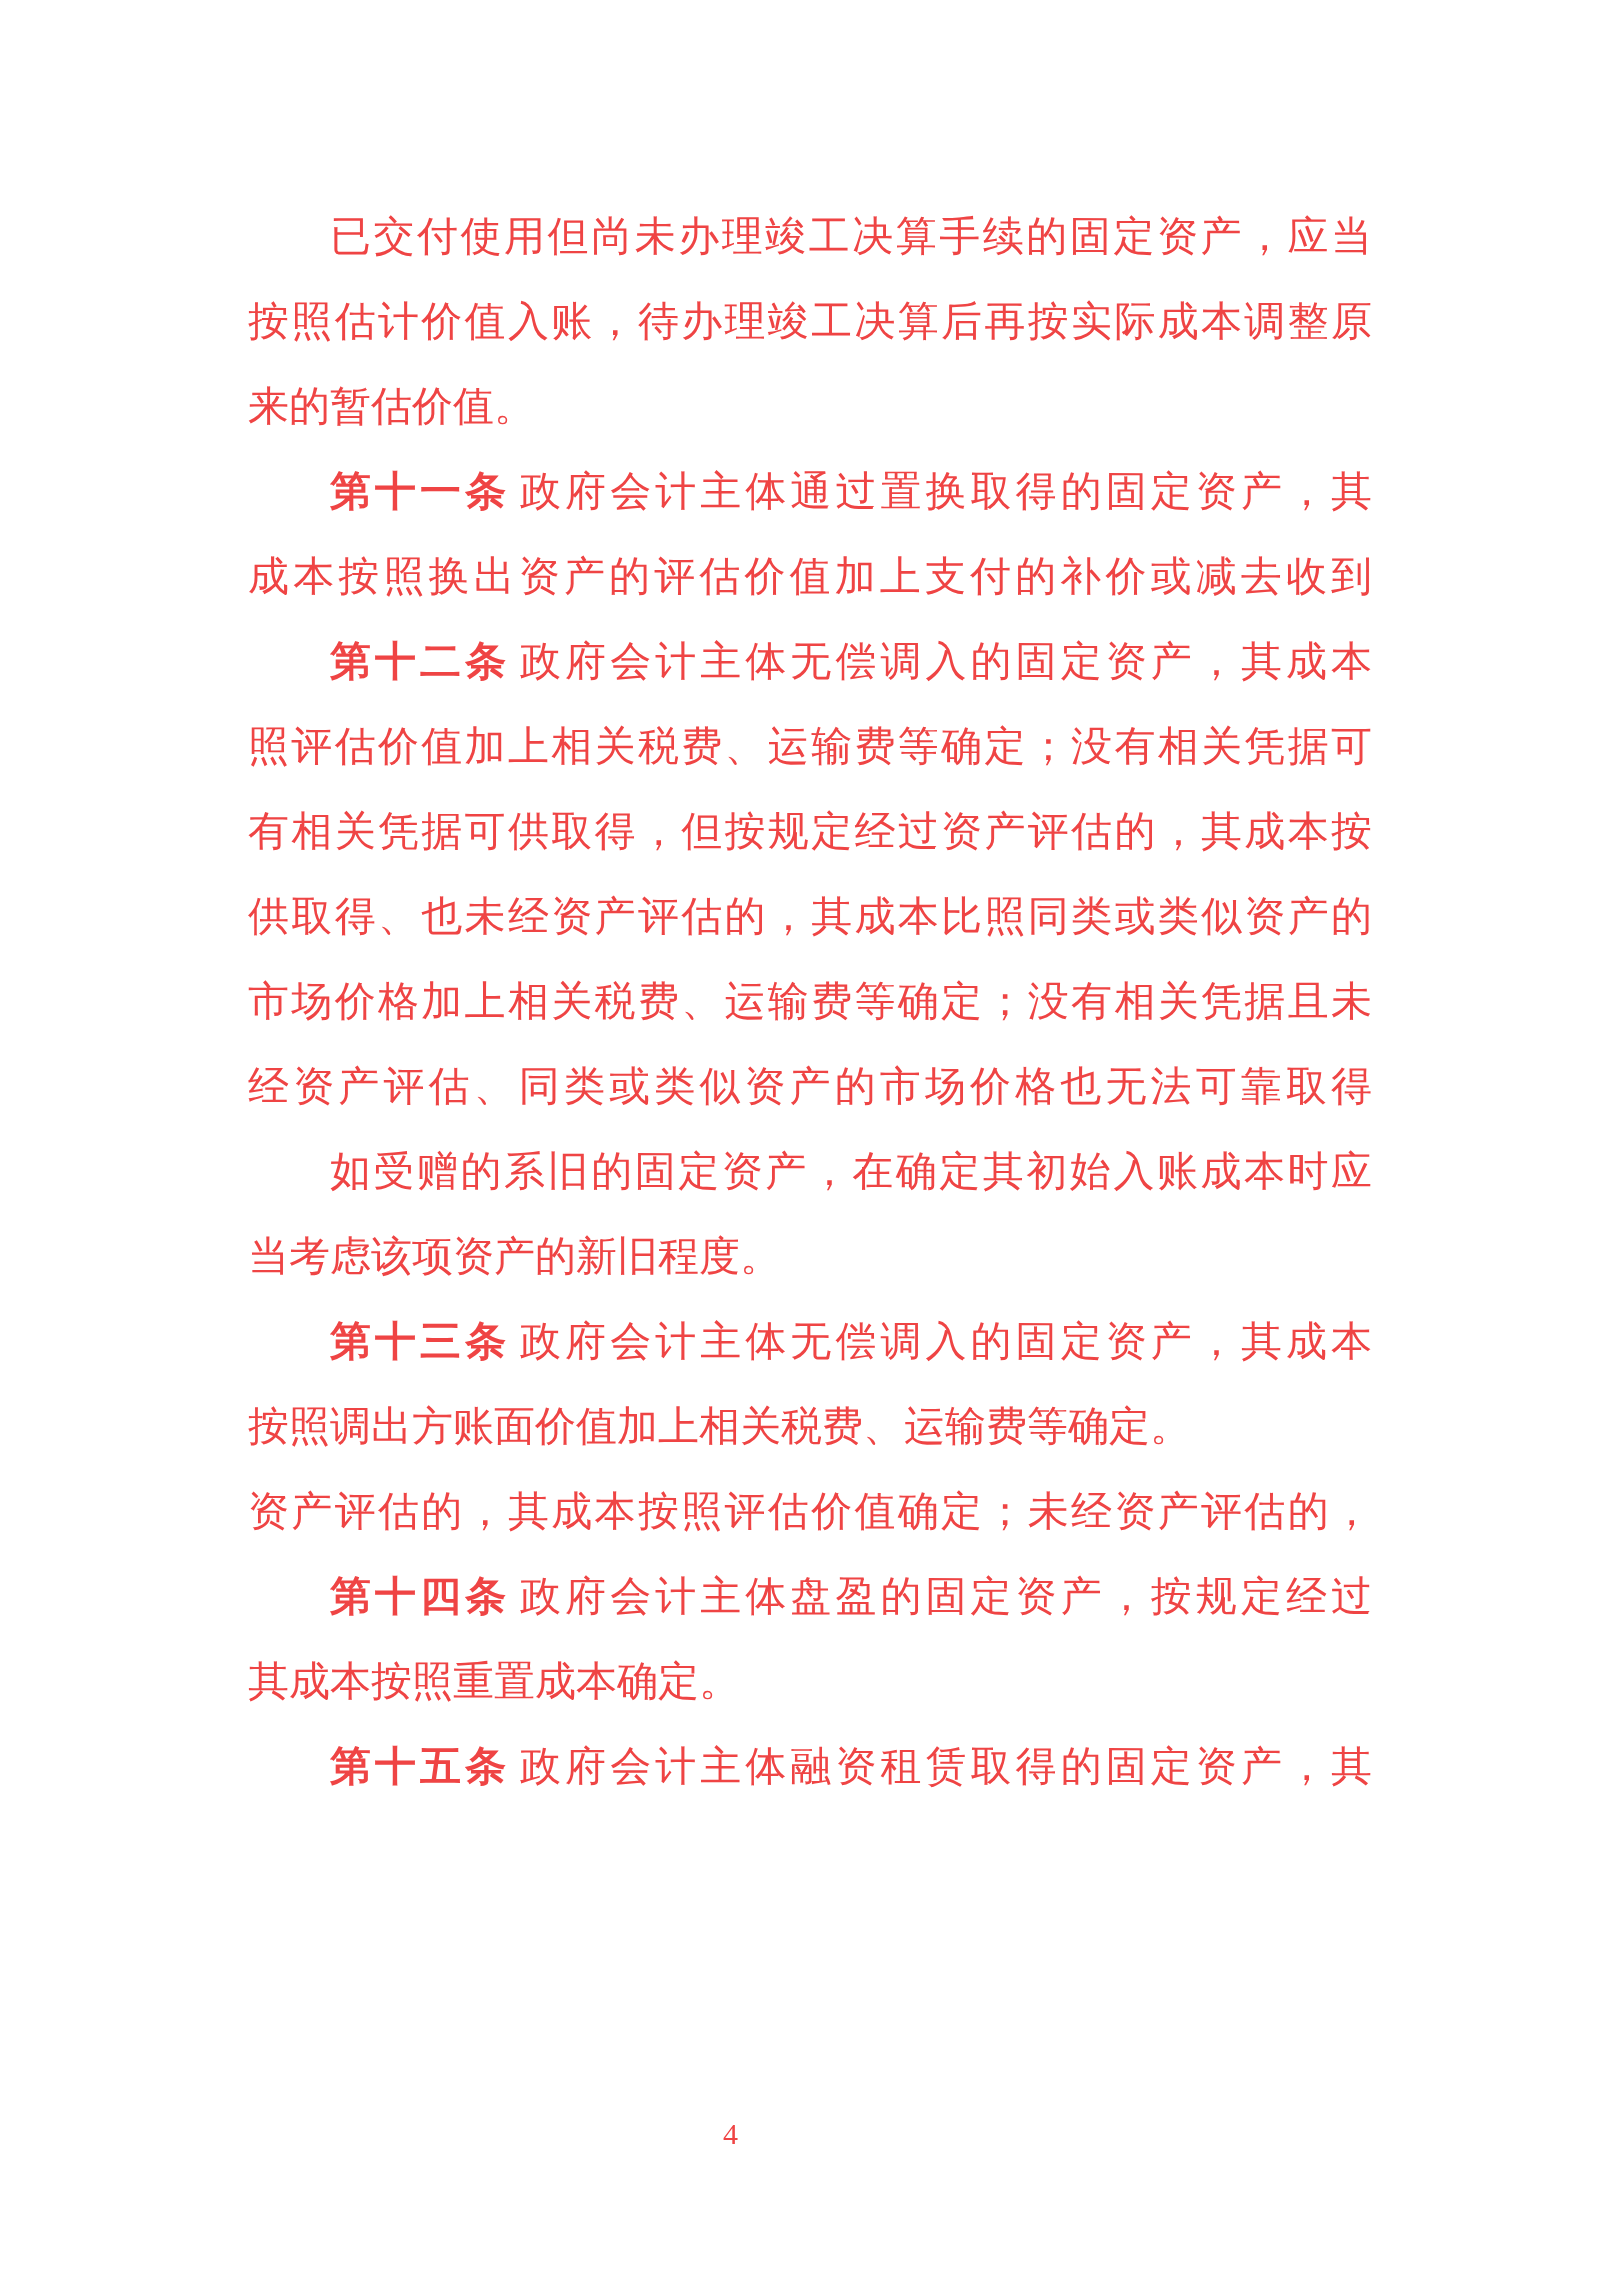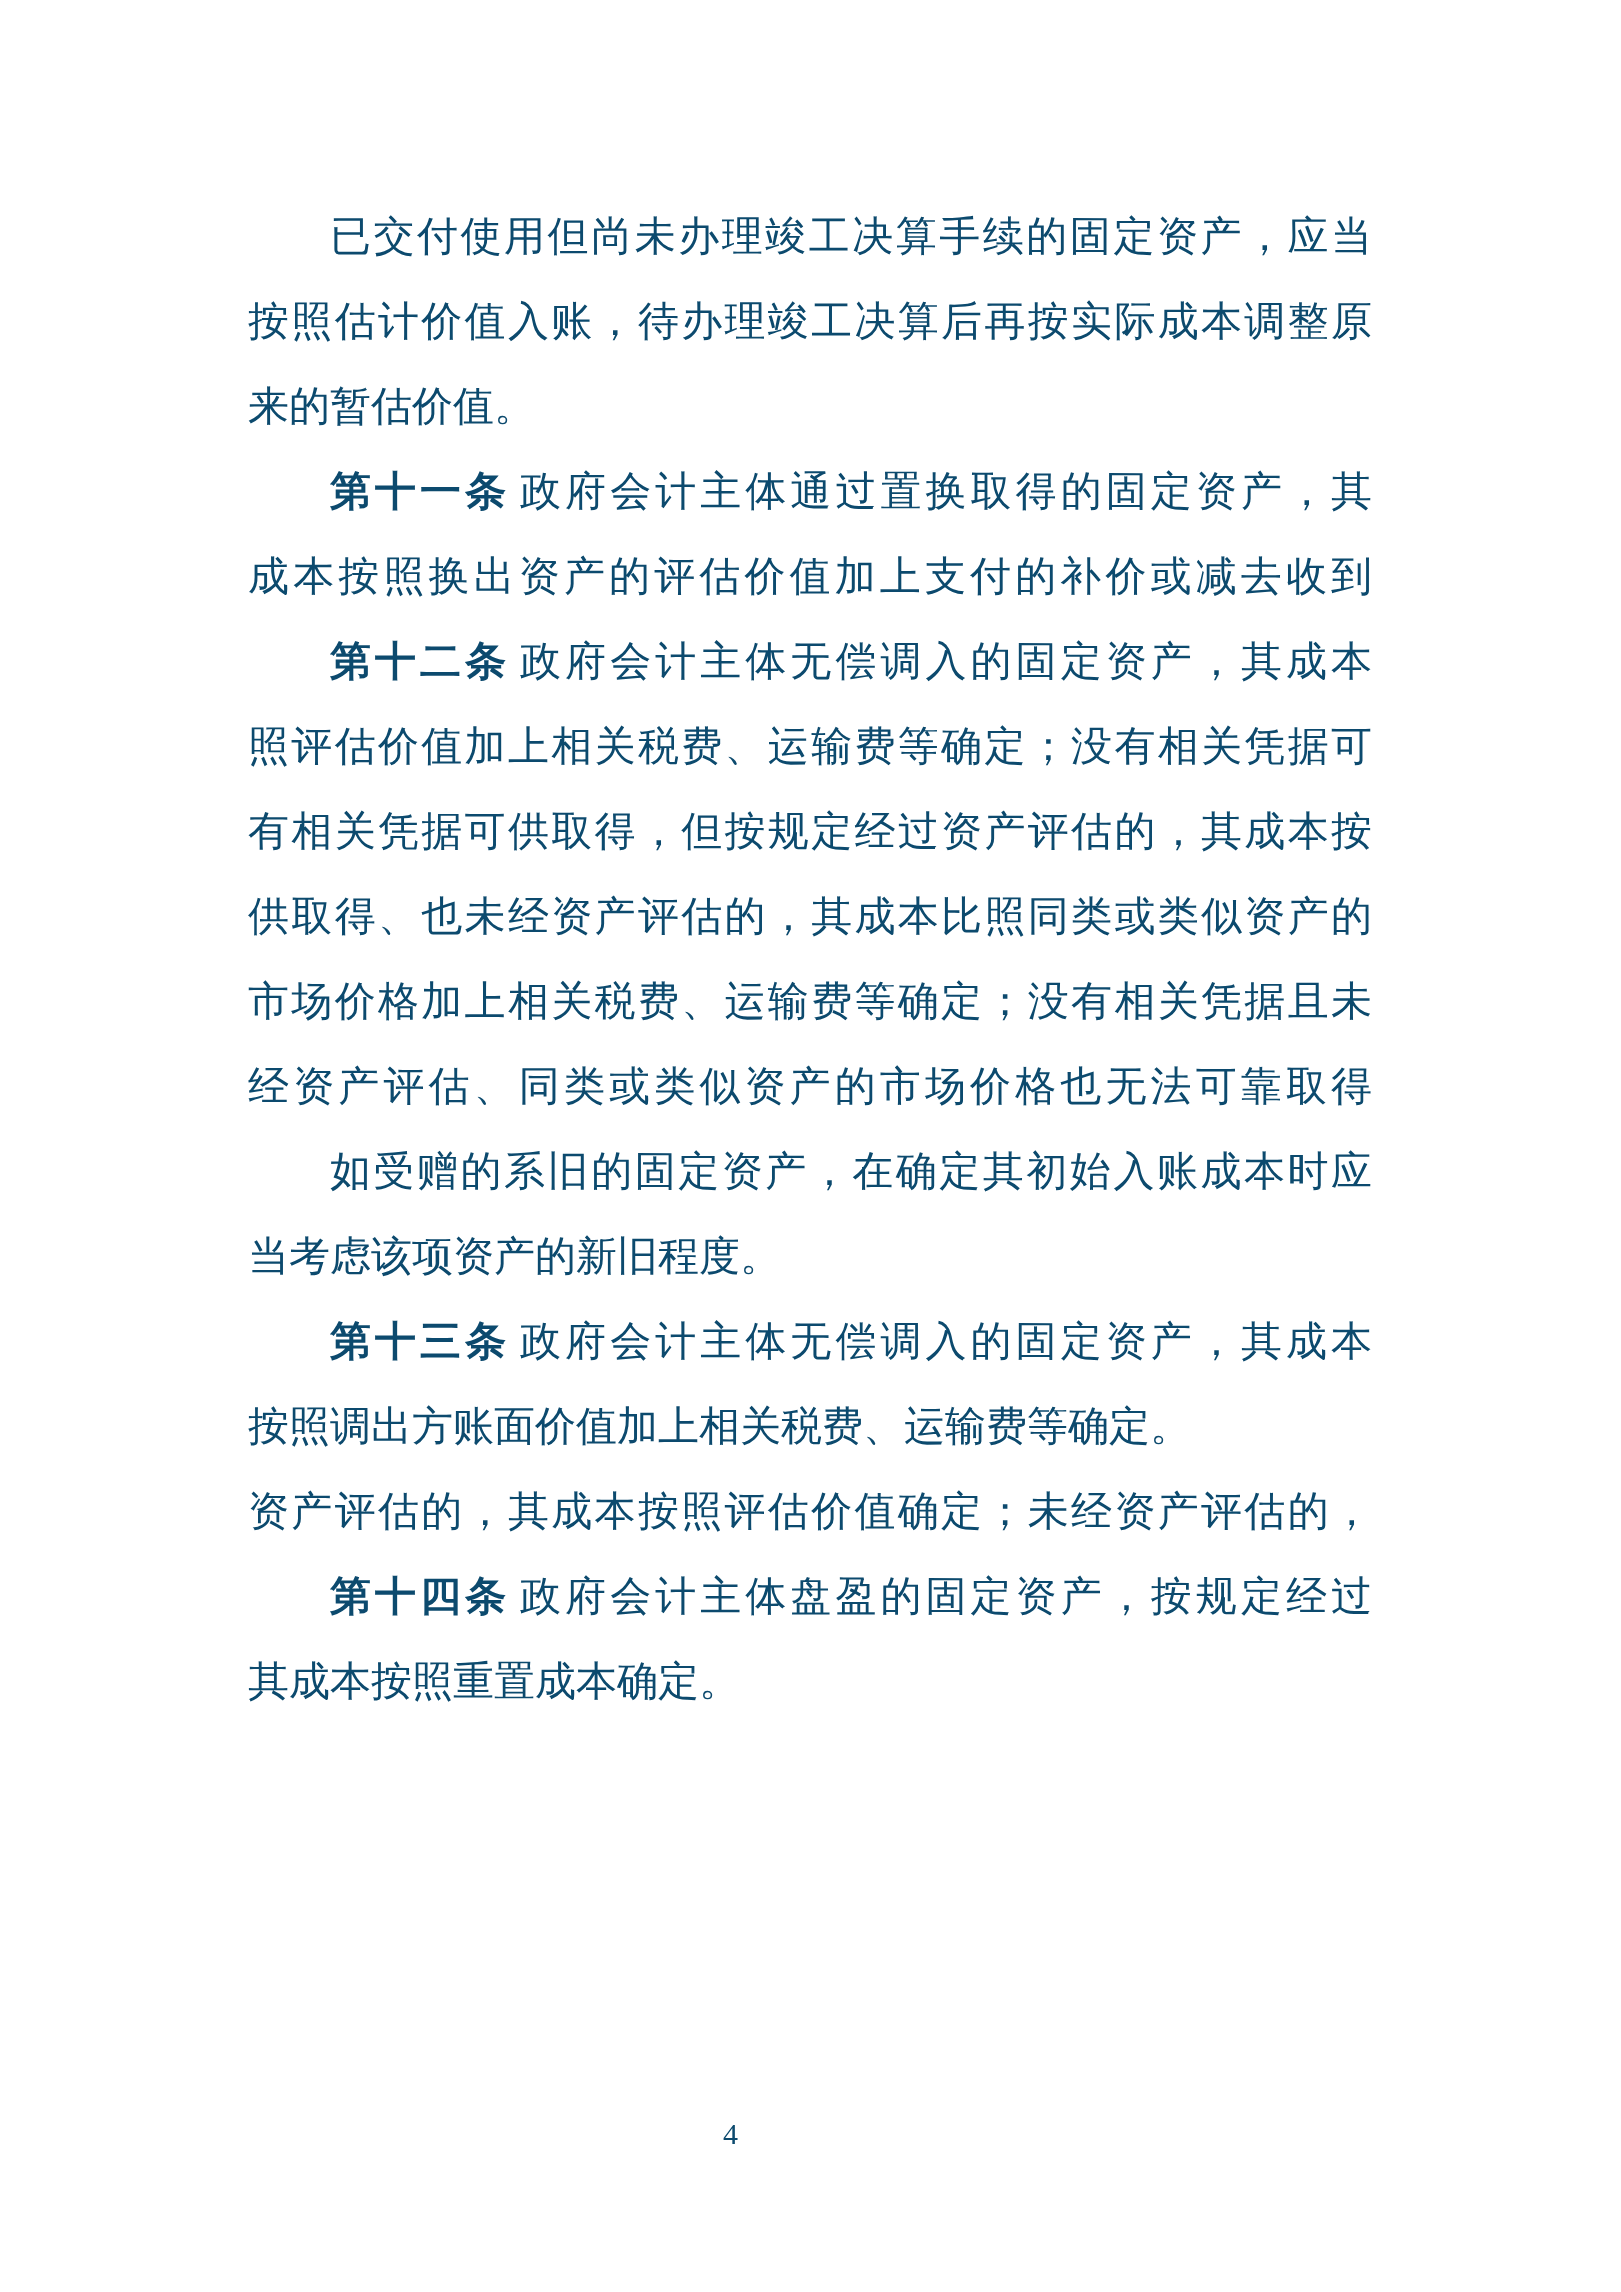--- a/index.html
+++ b/index.html
@@ -7,21 +7,21 @@
     padding: 0;
     background: #ffffff;
   }
   .page {
     position: relative;
     width: 1461px;
     height: 2293px;
     background: #ffffff;
     overflow: hidden;
     font-family: "Liberation Serif", "DejaVu Serif", serif;
-    color: #0c4a6e;
+    color: #ef4444;
   }
   .content {
     position: absolute;
     left: 248px;
     top: 194px;
     width: 1124px;
     font-size: 41px;
     line-height: 85px;
   }
   .line {
@@ -74,18 +74,19 @@
     <div class="line fill indent"><span>如受赠的系旧的固定资产，在确定其初始入账成本时应</span></div>
     <div class="line end"><span>当考虑该项资产的新旧程度。</span></div>
 
     <div class="line fill indent"><span class="article-num">第十三条</span><span>政府会计主体无偿调入的固定资产，其成本</span></div>
     <div class="line end"><span>按照调出方账面价值加上相关税费、运输费等确定。</span></div>
 
     <div class="line fill"><span>资产评估的，其成本按照评估价值确定；未经资产评估的，</span></div>
     <div class="line fill indent"><span class="article-num">第十四条</span><span>政府会计主体盘盈的固定资产，按规定经过</span></div>
     <div class="line end"><span>其成本按照重置成本确定。</span></div>
 
+    <div class="line fill indent"><span class="article-num">第十五条</span><span>政府会计主体融资租赁取得的固定资产，其</span></div>
 
   </div>
 
   <div class="page-number">4</div>
 </div>
 
 
 </body></html>

